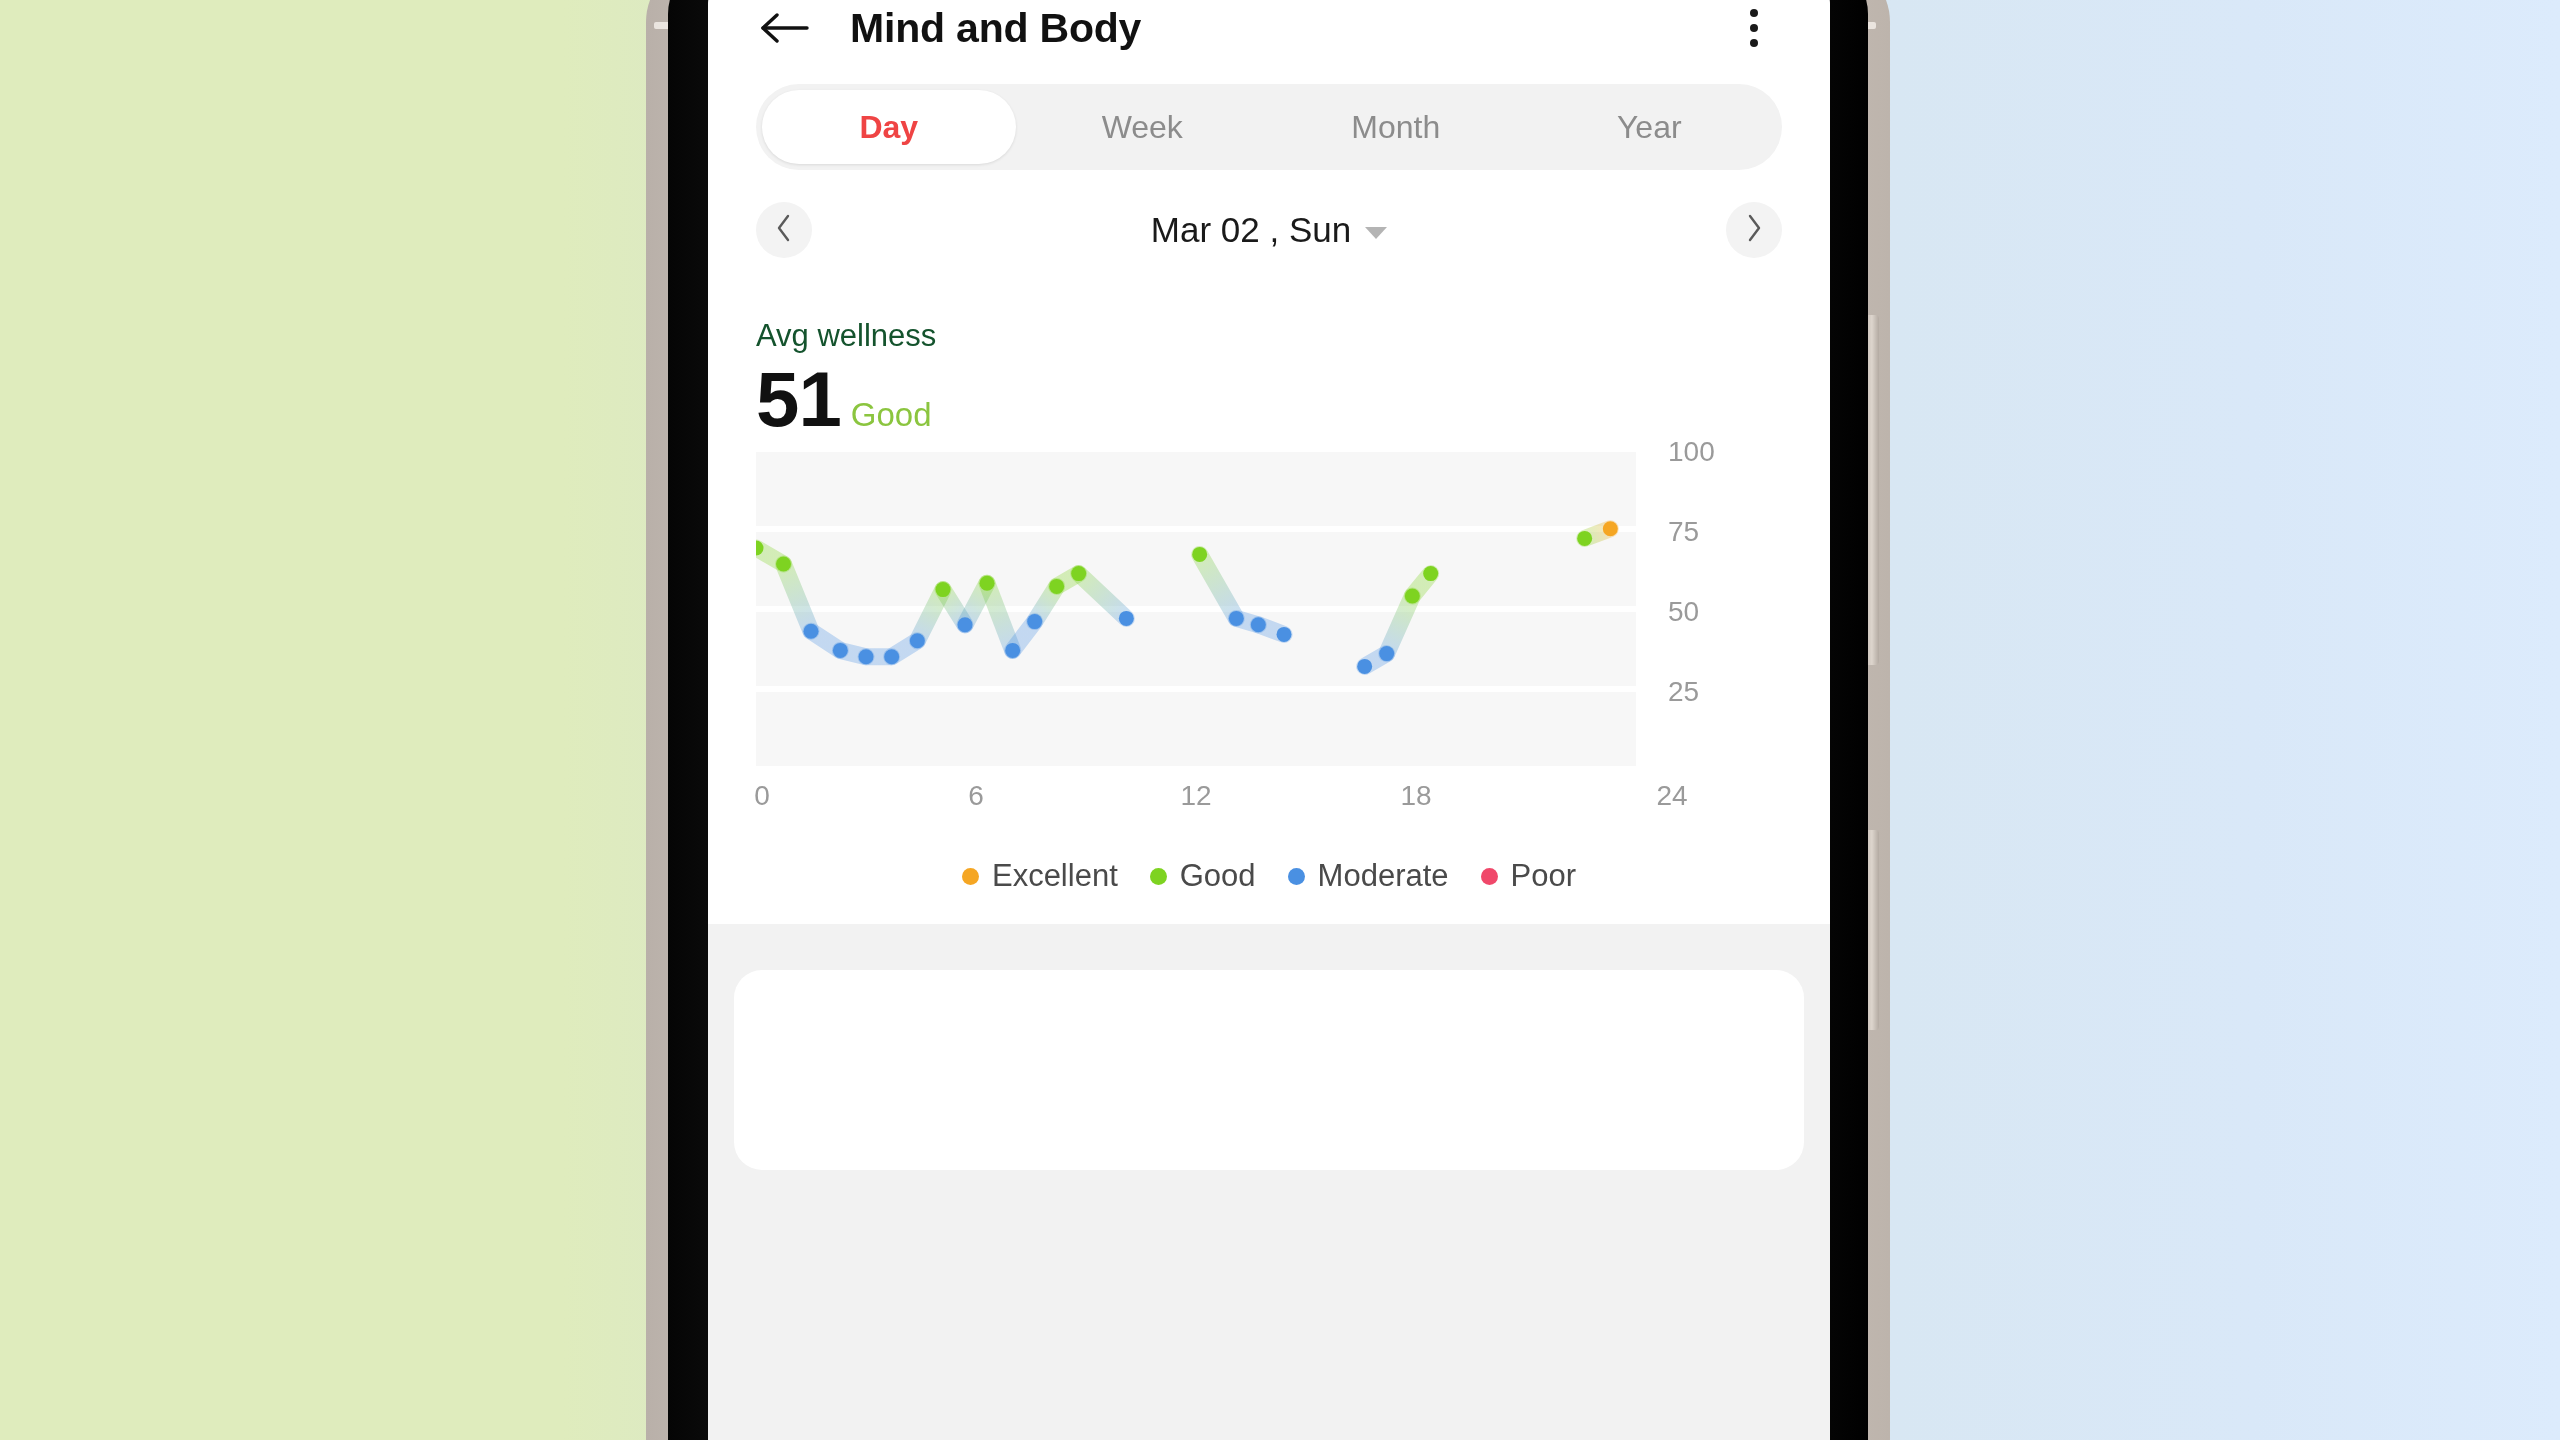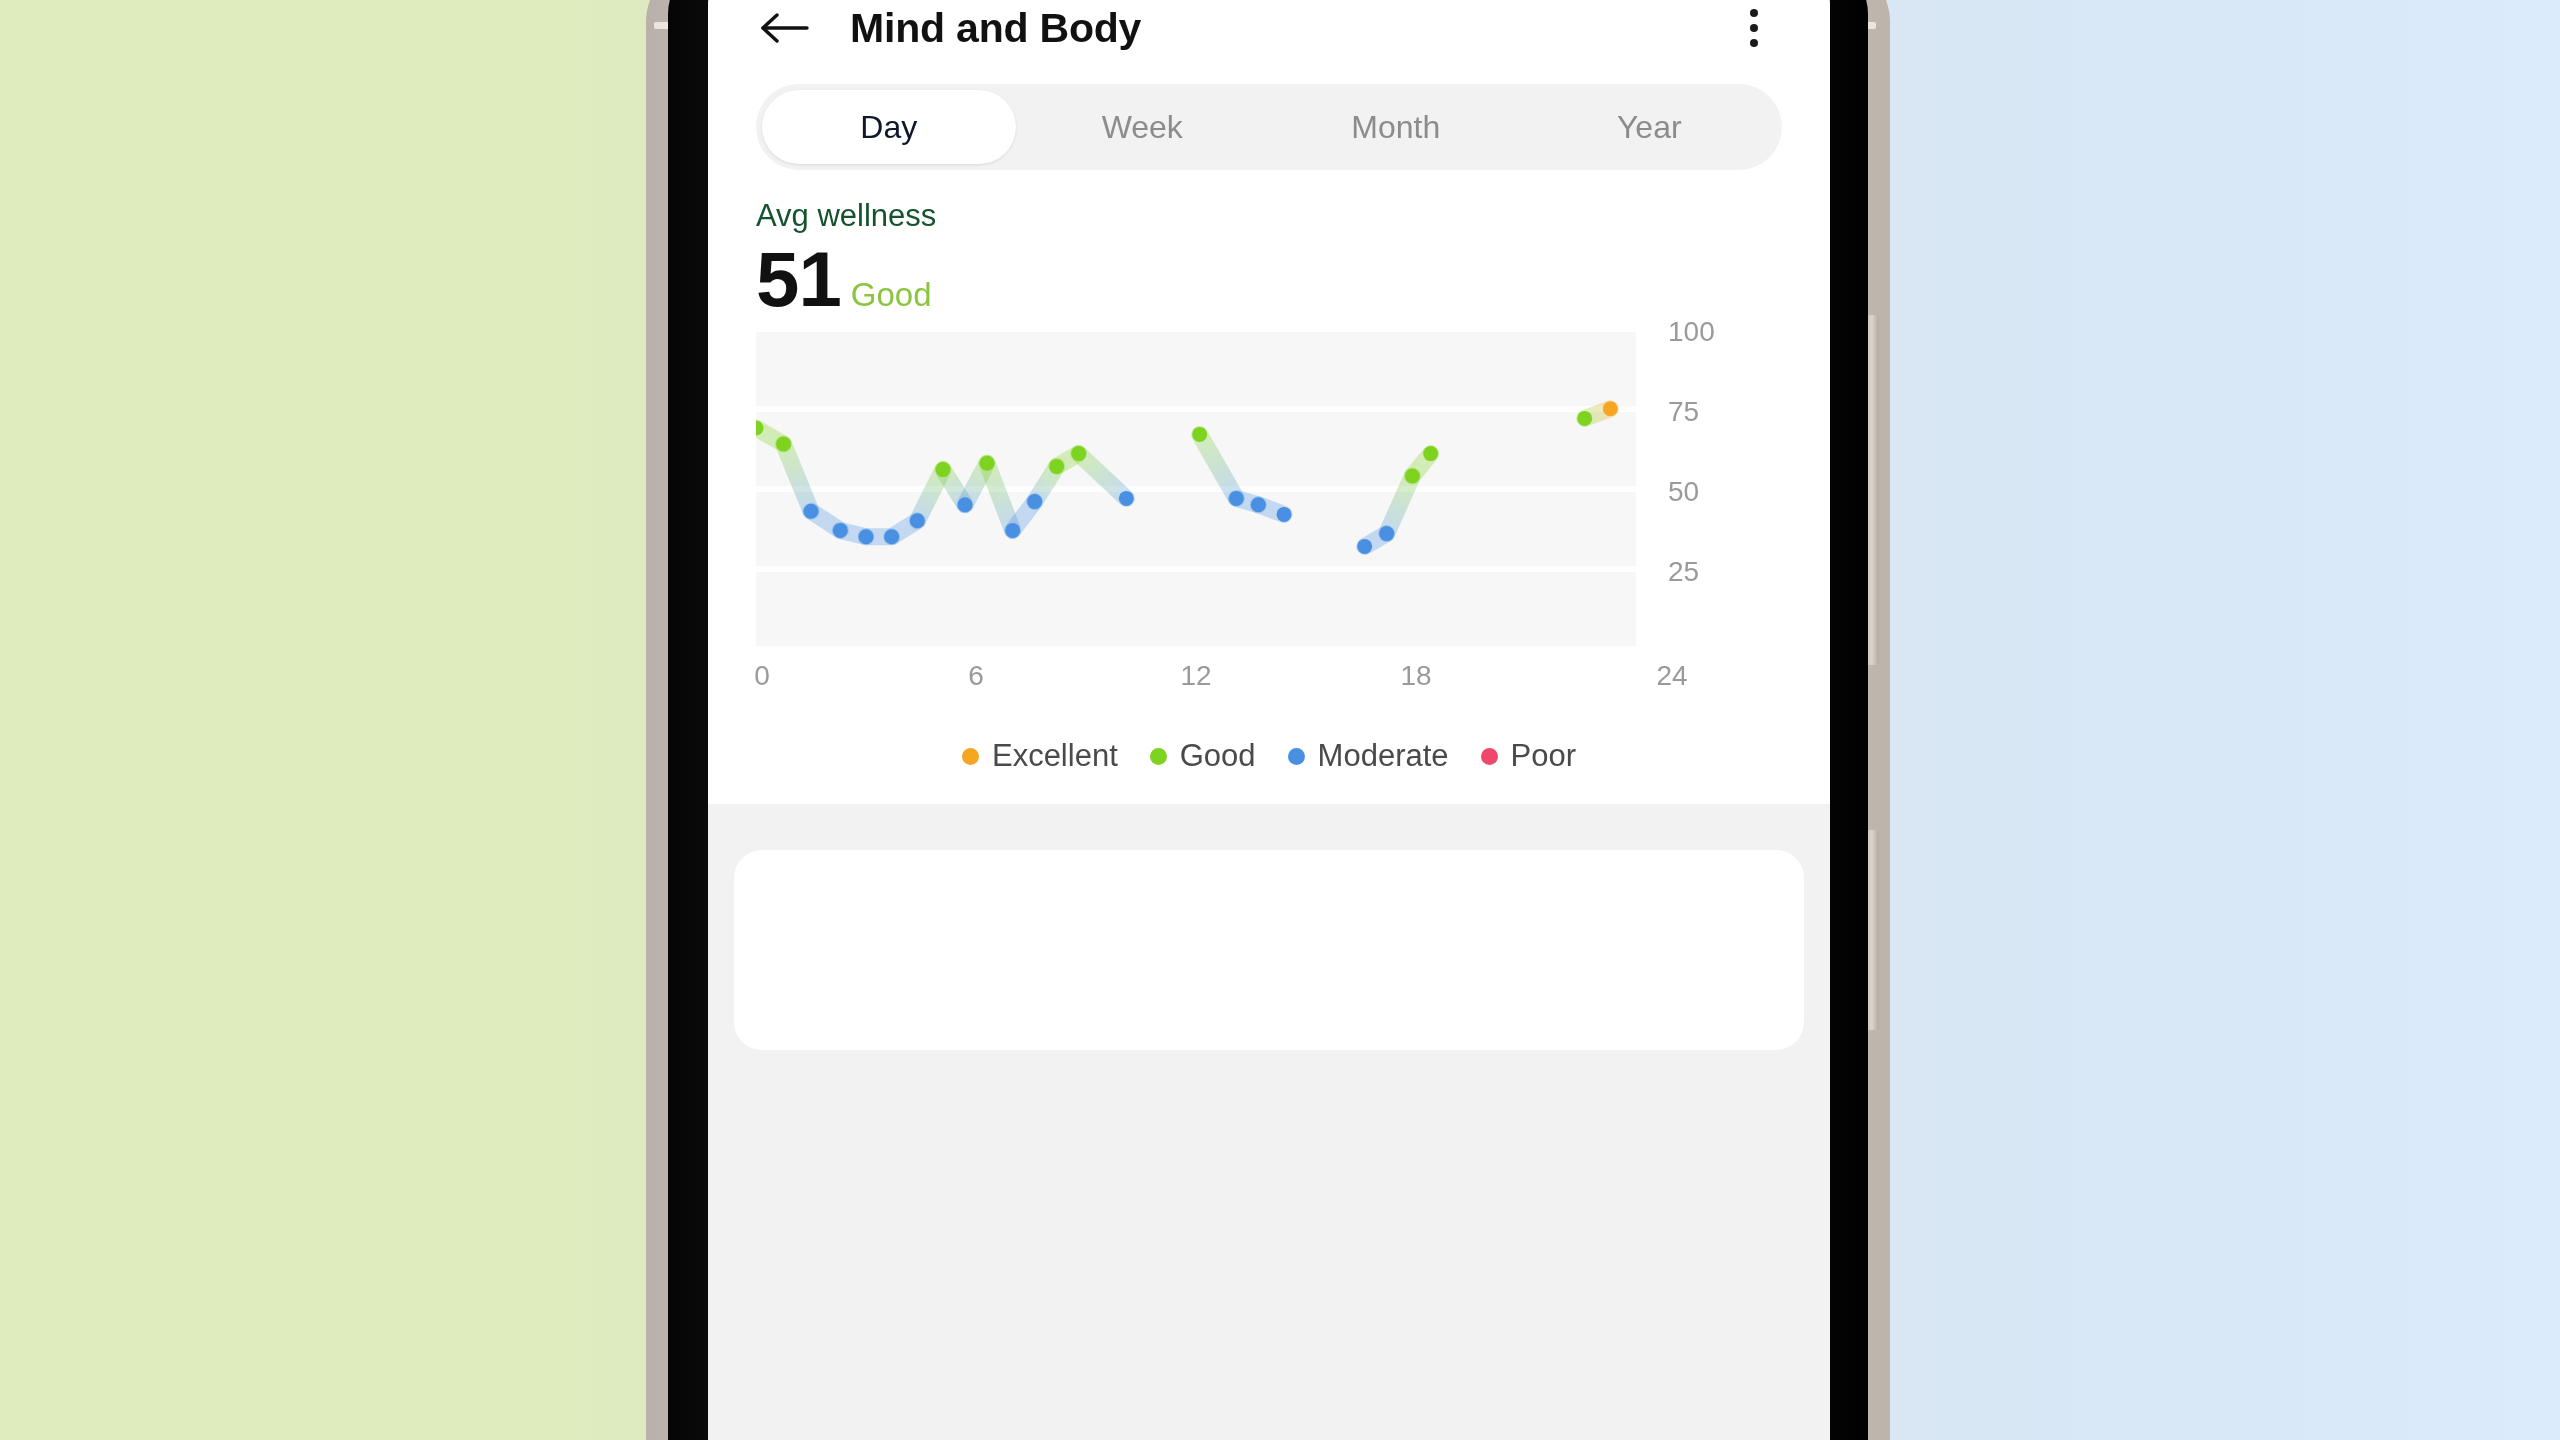--- a/index.html
+++ b/index.html
@@ -71,21 +71,21 @@
   .tabs-wrap{padding:0 48px;flex:0 0 auto;}
   .tabs{
     height:86px;background:#f2f2f2;border-radius:43px;display:flex;
     align-items:center;padding:6px;box-sizing:border-box;
   }
   .tab{
     flex:1 1 0;height:100%;display:flex;align-items:center;justify-content:center;
     font-size:32px;color:#8c8c8c;border-radius:38px;cursor:pointer;
     white-space:nowrap;
   }
-  .tab.active{background:#ffffff;color:#0f172a;font-weight:400;
+  .tab.active{background:#ffffff;color:#ef4444;font-weight:700;
     box-shadow:0 1px 3px rgba(0,0,0,.10);text-align:center;}
 
   
   .datenav{
     height:120px;display:flex;align-items:center;padding:0 48px;flex:0 0 auto;
   }
   .circ-btn{
     width:56px;height:56px;border-radius:50%;background:#f3f3f3;
     display:flex;align-items:center;justify-content:center;cursor:pointer;flex:0 0 auto;
   }
@@ -169,20 +169,42 @@
 
       <div class="tabs-wrap">
         <div class="tabs">
           <div class="tab active">Day</div>
           <div class="tab">Week</div>
           <div class="tab">Month</div>
           <div class="tab">Year</div>
         </div>
       </div>
 
+      <div class="datenav">
+        <div class="circ-btn">
+          <span>
+            <svg width="20" height="30" viewBox="0 0 20 30">
+              <path d="M14 3 L5 15 L14 27" stroke="#5a5a5a" stroke-width="2.4" fill="none" stroke-linecap="round" stroke-linejoin="round"></path>
+            </svg>
+          </span>
+        </div>
+
+        <div class="date-label">
+          <span class="date-text">Mar 02 ,  Sun</span>
+          <span class="caret"></span>
+        </div>
+
+        <div class="circ-btn">
+          <span>
+            <svg width="20" height="30" viewBox="0 0 20 30">
+              <path d="M6 3 L15 15 L6 27" stroke="#5a5a5a" stroke-width="2.4" fill="none" stroke-linecap="round" stroke-linejoin="round"></path>
+            </svg>
+          </span>
+        </div>
+      </div>
 
       <div class="summary">
         <div class="summary-label">Avg wellness</div>
         <div class="summary-row">
           <span class="summary-value">51</span>
           <span class="summary-state" style="color: rgb(139, 197, 63);">Good</span>
         </div>
       </div>
 
       <div class="chart-card">

